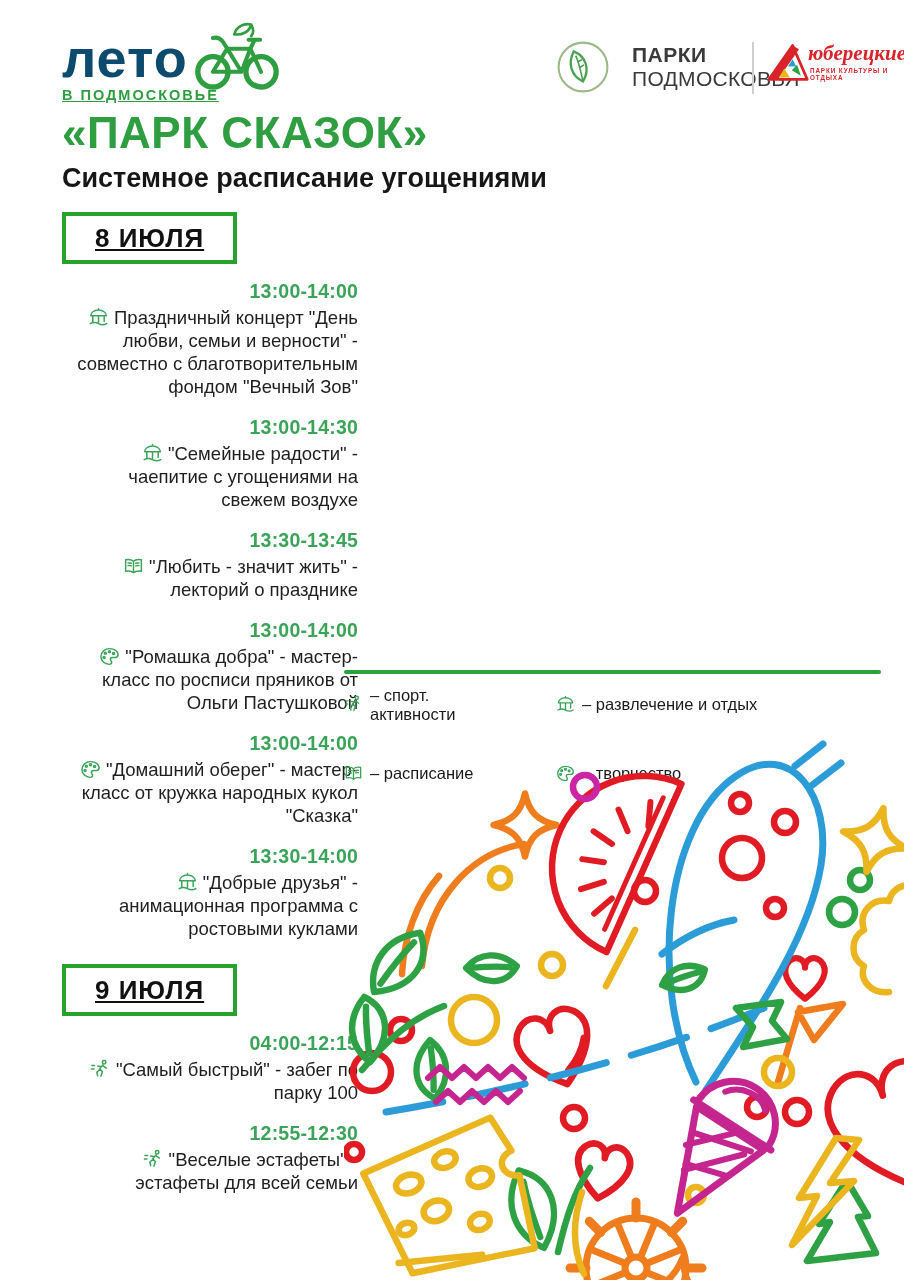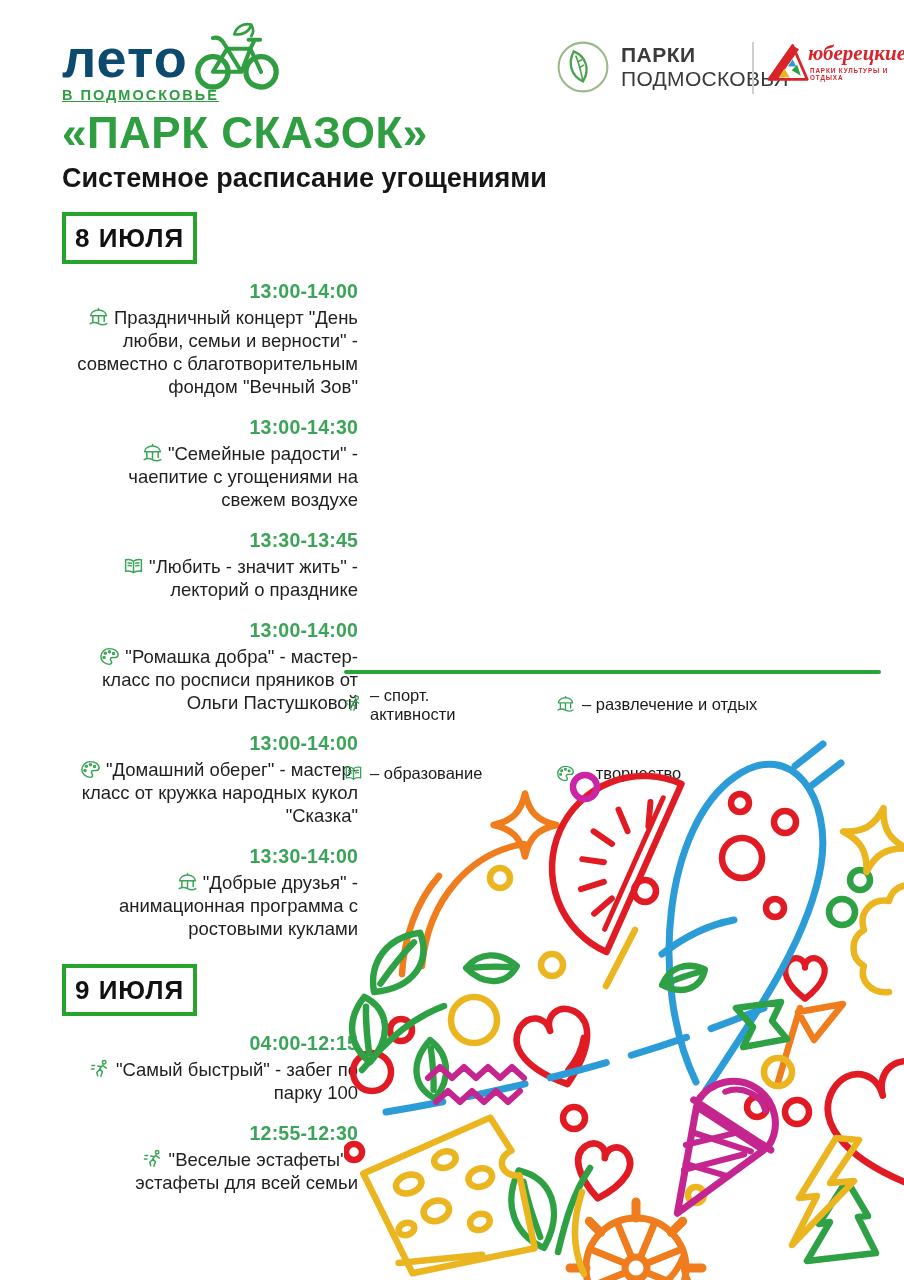--- a/index.html
+++ b/index.html
@@ -3,37 +3,37 @@
 <meta charset="utf-8">
 <style>
   html,body{margin:0;padding:0;background:#e9e9e9;}
   .page{position:relative;width:904px;height:1280px;background:#ffffff;overflow:hidden;margin:0 auto;
         font-family:"Liberation Sans","DejaVu Sans",sans-serif;}
   
   .logo-leto{position:absolute;left:62px;top:34px;}
   .leto-title{font-size:54px;font-weight:800;color:#0c4a6e;line-height:0.92;letter-spacing:1px;}
   .leto-sub{font-size:14.5px;font-weight:700;color:#2f9e41;letter-spacing:2px;margin-top:3px;text-decoration:underline;}
   .bike{position:absolute;left:188px;top:18px;width:98px;height:80px;}
-  .logo-parki{position:absolute;left:556px;top:40px;display:flex;align-items:center;gap:11px;}
+  .logo-parki{position:absolute;left:556px;top:40px;display:flex;align-items:center;gap:22px;}
   .parki-mark{width:54px;height:54px;}
   .parki-line1{font-size:21px;font-weight:800;color:#3a3a3a;letter-spacing:0.5px;}
   .parki-line2{font-size:21px;font-weight:400;color:#3a3a3a;letter-spacing:0.3px;}
   .hdr-divider{position:absolute;left:752px;top:42px;width:2px;height:52px;background:#cfcfcf;}
   .logo-luber{position:absolute;left:766px;top:40px;display:flex;align-items:center;}
   .luber-mark{width:44px;height:44px;flex:none;}
   .luber-title{font-family:"Liberation Serif","DejaVu Serif",serif;font-style:italic;font-weight:700;
                font-size:21px;color:#d8232a;line-height:1;margin-left:-2px;}
   .luber-sub{font-size:6.3px;font-weight:700;color:#d8232a;letter-spacing:0.9px;margin-top:3px;}
   
   .poster-title{position:absolute;left:62px;top:108px;font-size:44px;font-weight:800;color:#2f9e41;letter-spacing:0.5px;}
   .poster-subtitle{position:absolute;left:62px;top:163px;font-size:27px;font-weight:800;color:#161616;}
   
   .schedule{position:absolute;left:62px;top:212px;width:296px;}
-  .date-badge{display:inline-block;border:4px solid #25a32b;padding:7px 9px 6px;margin:0 0 16px;
-              font-size:26px;font-weight:800;color:#111;letter-spacing:1px;}
+  .date-badge{display:inline-block;border:4px solid #25a32b;padding:7px 29px 6px;margin:0 0 16px;
+              font-size:26px;font-weight:800;color:#111;letter-spacing:1px;text-decoration:underline;}
   .day2 .date-badge{margin-top:6px;}
   .ev{margin-bottom:18px;text-align:right;}
   .ev-time{color:#3ba458;font-size:19.5px;font-weight:700;margin-bottom:3px;letter-spacing:0.2px;}
   .ev-text{font-size:18.5px;line-height:23px;color:#1f1f1f;}
   .ev-icon{width:21px;height:21px;margin-right:5px;vertical-align:-4px;
            stroke:#3aa458;fill:none;stroke-width:1.7;stroke-linecap:round;stroke-linejoin:round;}
   
   .legend{position:absolute;left:344px;top:670px;width:537px;}
   .legend-line{height:3.5px;background:#2aa33d;border-radius:2px;margin-bottom:12px;}
   .legend-grid{display:grid;grid-template-columns:172px 1fr;row-gap:8px;column-gap:4px;gap:40px;}
@@ -191,21 +191,21 @@
       <div class="lg-item">
         <svg class="lg-icon" viewBox="0 0 24 24">
             <use href="#i-carousel"></use>
           </svg>
         <span>– развлечение и отдых</span>
       </div>
       <div class="lg-item">
         <svg class="lg-icon" viewBox="0 0 24 24">
             <use href="#i-book"></use>
           </svg>
-        <span>– образование</span>
+        <span>– расписание</span>
       </div>
       <div class="lg-item">
         <svg class="lg-icon" viewBox="0 0 24 24">
             <use href="#i-palette"></use>
           </svg>
         <span>– творчество</span>
       </div>
     </div>
   </div>
 

